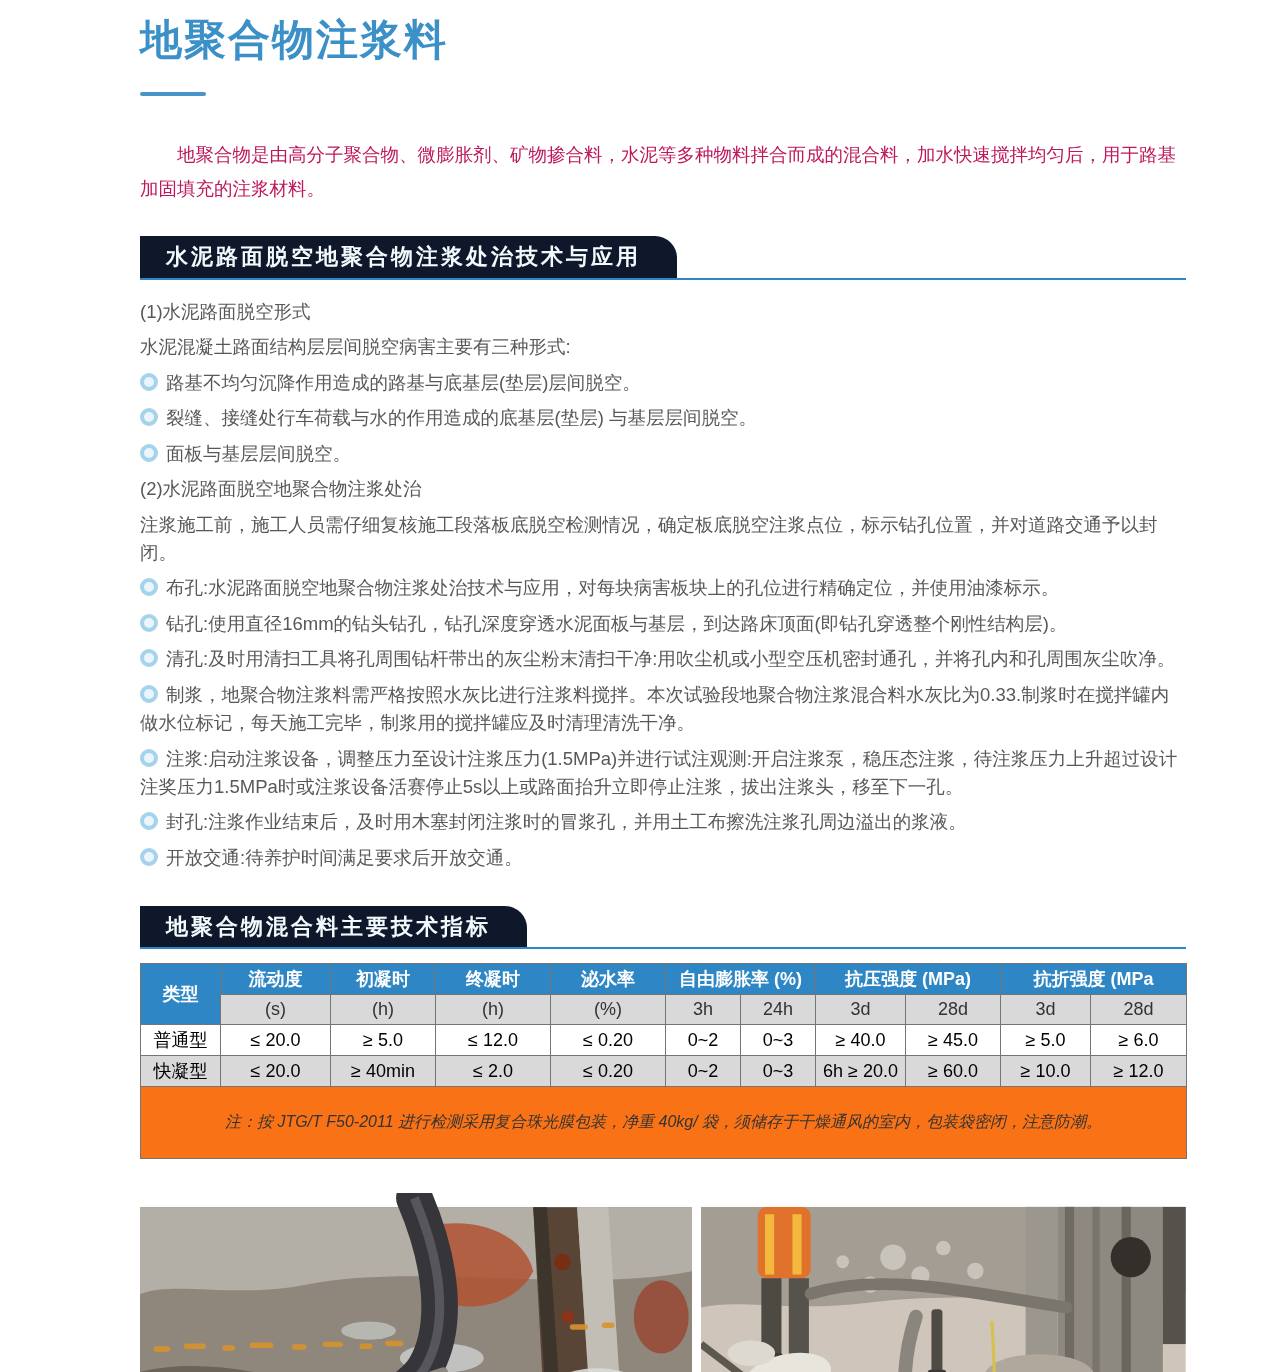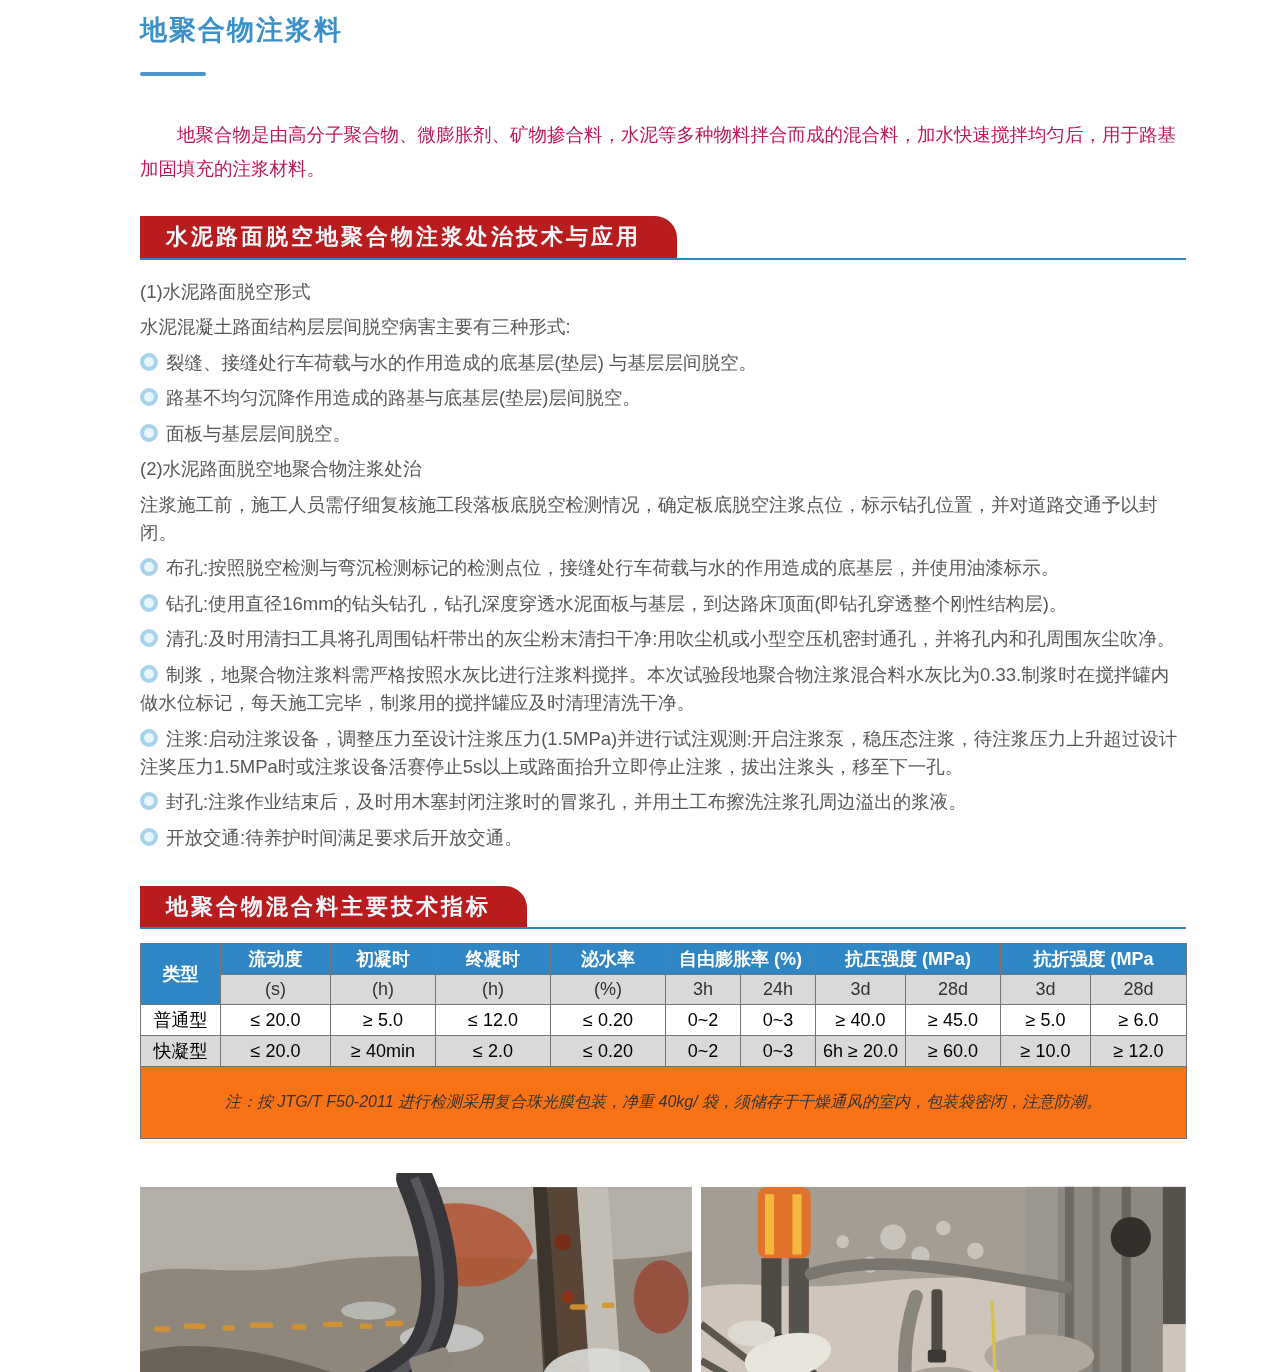--- a/index.html
+++ b/index.html
@@ -1,26 +1,26 @@
 <!DOCTYPE html>
 <html><head>
 <meta charset="utf-8">
 <style>
   html,body{margin:0;padding:0;}
   body{
     width:1280px;height:1372px;background:#ffffff;position:relative;overflow:hidden;
     font-family:"Liberation Sans","DejaVu Sans",sans-serif;color:#595959;
   }
   .content{position:absolute;left:140px;top:0;width:1046px;}
-  .doc-title{font-size:27px;font-weight:bold;color:#3c90c8;letter-spacing:2px;padding-top:12px;}
+  .doc-title{font-size:42px;font-weight:bold;color:#3c90c8;letter-spacing:2px;padding-top:12px;}
   .title-dash{width:66px;height:4px;background:#4a94cc;margin-top:24px;border-radius:2px;}
   .intro{margin-top:42px;font-size:18.5px;line-height:1.85;color:#be185d;text-indent:2em;}
   .section-header{margin-top:30px;border-bottom:2px solid #2e86c4;line-height:0;}
   .section-header .bar{
-    display:inline-block;line-height:1.3;background:#b91c1c;color:#f2fafe;
+    display:inline-block;line-height:1.3;background:#0f172a;color:#f2fafe;
     font-size:22px;font-weight:bold;letter-spacing:3px;
     padding:7px 36px 6px 26px;border-radius:0 22px 0 0;
   }
   .lines{margin-top:14px;}
   .lines p{margin:0;padding:3.6px 0;font-size:18.5px;line-height:1.53;color:#585858;}
   .ring{
     display:inline-block;width:10px;height:10px;border:4px solid #a6d2ec;
     border-radius:50%;margin-right:8px;vertical-align:-2px;background:#eaf6fd;
   }
   .spec-table{width:1046px;border-collapse:collapse;margin-top:14px;table-layout:fixed;}
@@ -45,26 +45,26 @@
 
   <p class="intro">地聚合物是由高分子聚合物、微膨胀剂、矿物掺合料，水泥等多种物料拌合而成的混合料，加水快速搅拌均匀后，用于路基加固填充的注浆材料。</p>
 
   <div class="section-header">
     <span class="bar">水泥路面脱空地聚合物注浆处治技术与应用</span>
   </div>
 
   <div class="lines">
     <p><span>(1)水泥路面脱空形式</span></p>
     <p><span>水泥混凝土路面结构层层间脱空病害主要有三种形式:</span></p>
+    <p><span class="ring"></span><span>路基不均匀沉降作用造成的路基与底基层(垫层)层间脱空。</span></p>
     <p><span class="ring"></span><span>裂缝、接缝处行车荷载与水的作用造成的底基层(垫层) 与基层层间脱空。</span></p>
-    <p><span class="ring"></span><span>路基不均匀沉降作用造成的路基与底基层(垫层)层间脱空。</span></p>
     <p><span class="ring"></span><span>面板与基层层间脱空。</span></p>
     <p><span>(2)水泥路面脱空地聚合物注浆处治</span></p>
     <p><span>注浆施工前，施工人员需仔细复核施工段落板底脱空检测情况，确定板底脱空注浆点位，标示钻孔位置，并对道路交通予以封闭。</span></p>
-    <p><span class="ring"></span><span>布孔:按照脱空检测与弯沉检测标记的检测点位，接缝处行车荷载与水的作用造成的底基层，并使用油漆标示。</span></p>
+    <p><span class="ring"></span><span>布孔:水泥路面脱空地聚合物注浆处治技术与应用，对每块病害板块上的孔位进行精确定位，并使用油漆标示。</span></p>
     <p><span class="ring"></span><span>钻孔:使用直径16mm的钻头钻孔，钻孔深度穿透水泥面板与基层，到达路床顶面(即钻孔穿透整个刚性结构层)。</span></p>
     <p><span class="ring"></span><span>清孔:及时用清扫工具将孔周围钻杆带出的灰尘粉末清扫干净:用吹尘机或小型空压机密封通孔，并将孔内和孔周围灰尘吹净。</span></p>
     <p><span class="ring"></span><span>制浆，地聚合物注浆料需严格按照水灰比进行注浆料搅拌。本次试验段地聚合物注浆混合料水灰比为0.33.制浆时在搅拌罐内做水位标记，每天施工完毕，制浆用的搅拌罐应及时清理清洗干净。</span></p>
     <p><span class="ring"></span><span>注浆:启动注浆设备，调整压力至设计注浆压力(1.5MPa)并进行试注观测:开启注浆泵，稳压态注浆，待注浆压力上升超过设计注奖压力1.5MPa时或注浆设备活赛停止5s以上或路面抬升立即停止注浆，拔出注浆头，移至下一孔。</span></p>
     <p><span class="ring"></span><span>封孔:注浆作业结束后，及时用木塞封闭注浆时的冒浆孔，并用土工布擦洗注浆孔周边溢出的浆液。</span></p>
     <p><span class="ring"></span><span>开放交通:待养护时间满足要求后开放交通。</span></p>
   </div>
 
   <div class="section-header">
     <span class="bar">地聚合物混合料主要技术指标</span>

